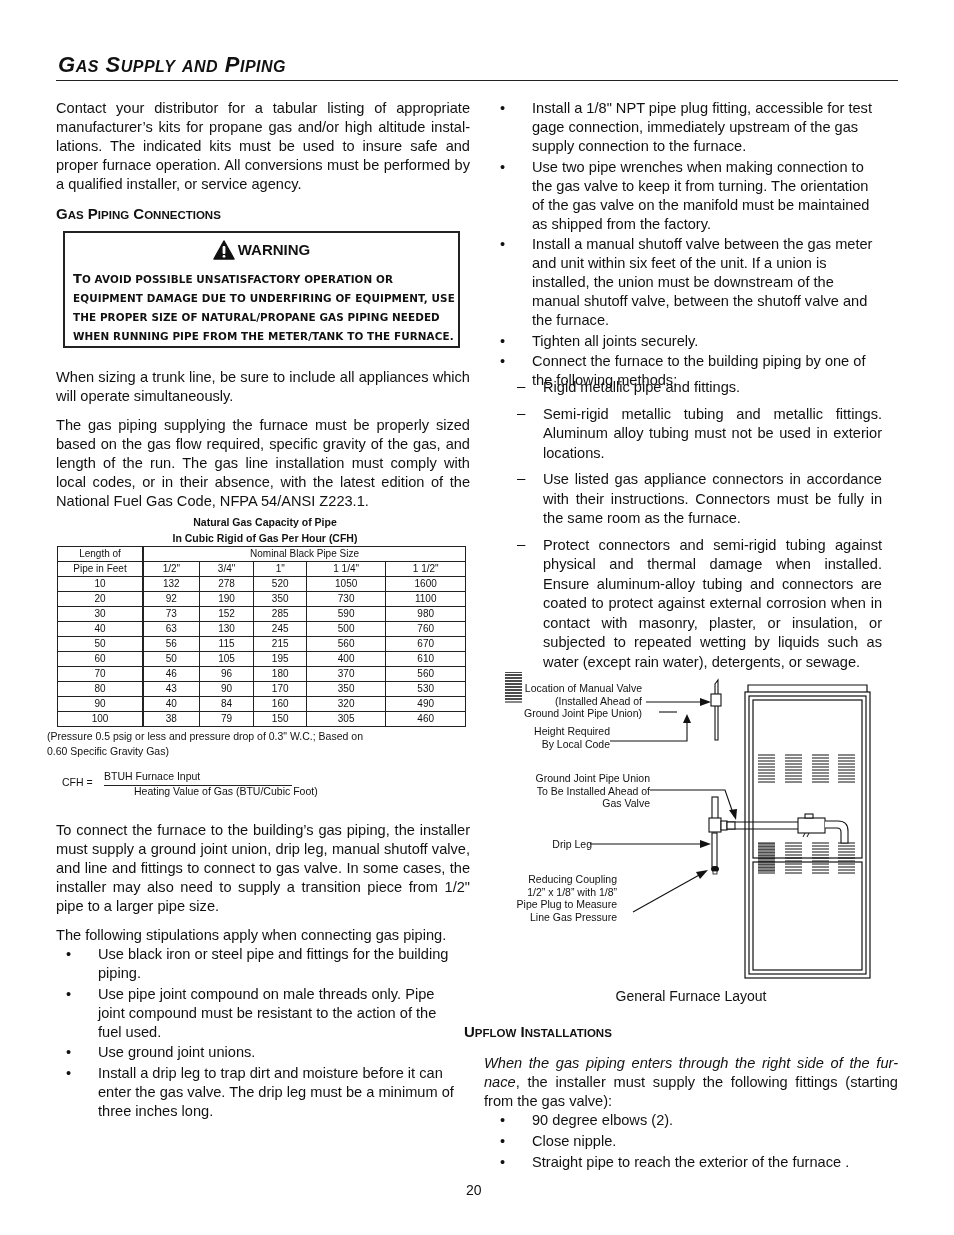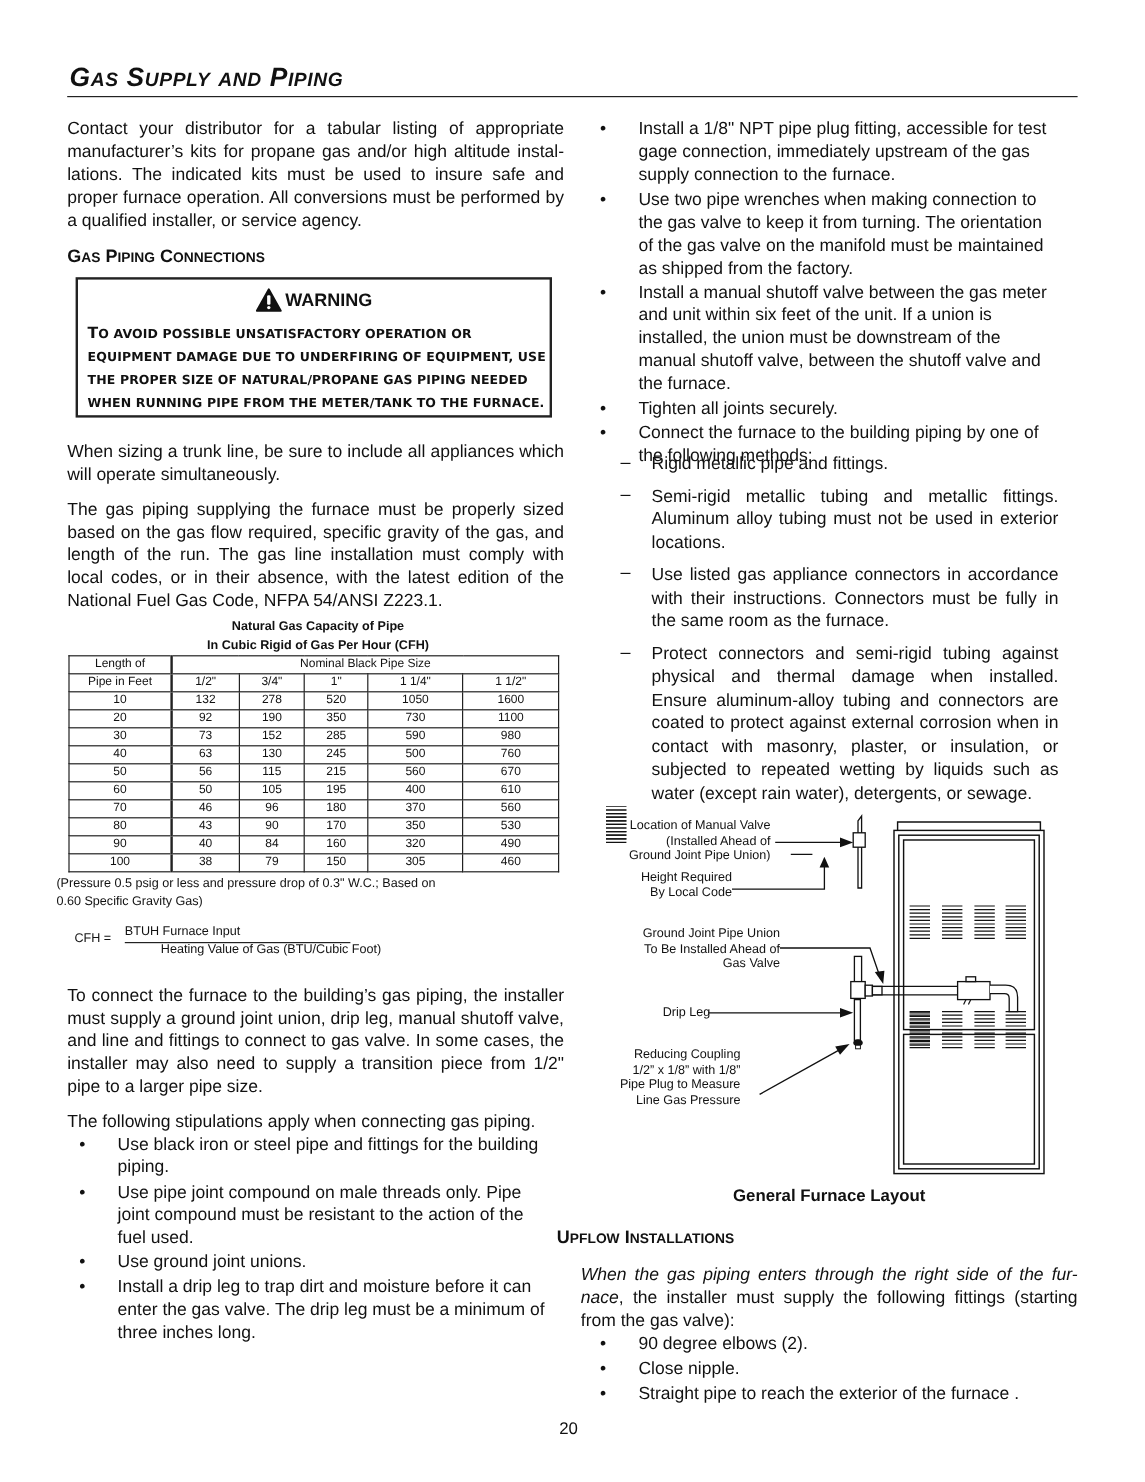--- a/index.html
+++ b/index.html
@@ -30,21 +30,21 @@
   .formula .line { position: absolute; left: 42px; top: 17px; width: 188px; border-top: 1px solid #222; }
   .formula .den { position: absolute; left: 42px; top: 17px; white-space: nowrap; margin-left: 30px; }
   ul.bul { list-style: none; margin: 0; padding: 0; }
   ul.bul li { position: relative; padding-left: 42px; font-size: 14.6px; line-height: 19px; margin-bottom: 1.5px; }
   ul.bul li .dot { position: absolute; left: 10px; top: 0; }
   ul.dash { list-style: none; margin: 0; padding: 0; }
   ul.dash li { position: relative; padding-left: 53px; font-size: 14.6px; line-height: 19.5px; margin-bottom: 7px; text-align: justify; }
   ul.dash li .dsh { position: absolute; left: 27px; top: -2px; font-size: 15px; }
   .diagram { left: 505px; top: 672px; width: 380px; height: 315px; }
   .dlabel { position: absolute; font-size: 10.5px; line-height: 12.5px; text-align: right; white-space: nowrap; }
-  .fig-cap { left: 490px; top: 988px; width: 402px; text-align: center; font-size: 14px; font-weight: bold; }
+  .fig-cap { left: 490px; top: 988px; width: 402px; text-align: center; font-size: 14px; font-weight: normal; }
   .page-num { left: 466px; top: 1182px; font-size: 14px; }
 </style>
 </head>
 <body>
 
 <div class="abs title">
   <span class="big">G</span><span class="sm">AS</span>
   <span class="big">S</span><span class="sm">UPPLY</span>
   <span class="sm">AND</span>
   <span class="big">P</span><span class="sm">IPING</span>

